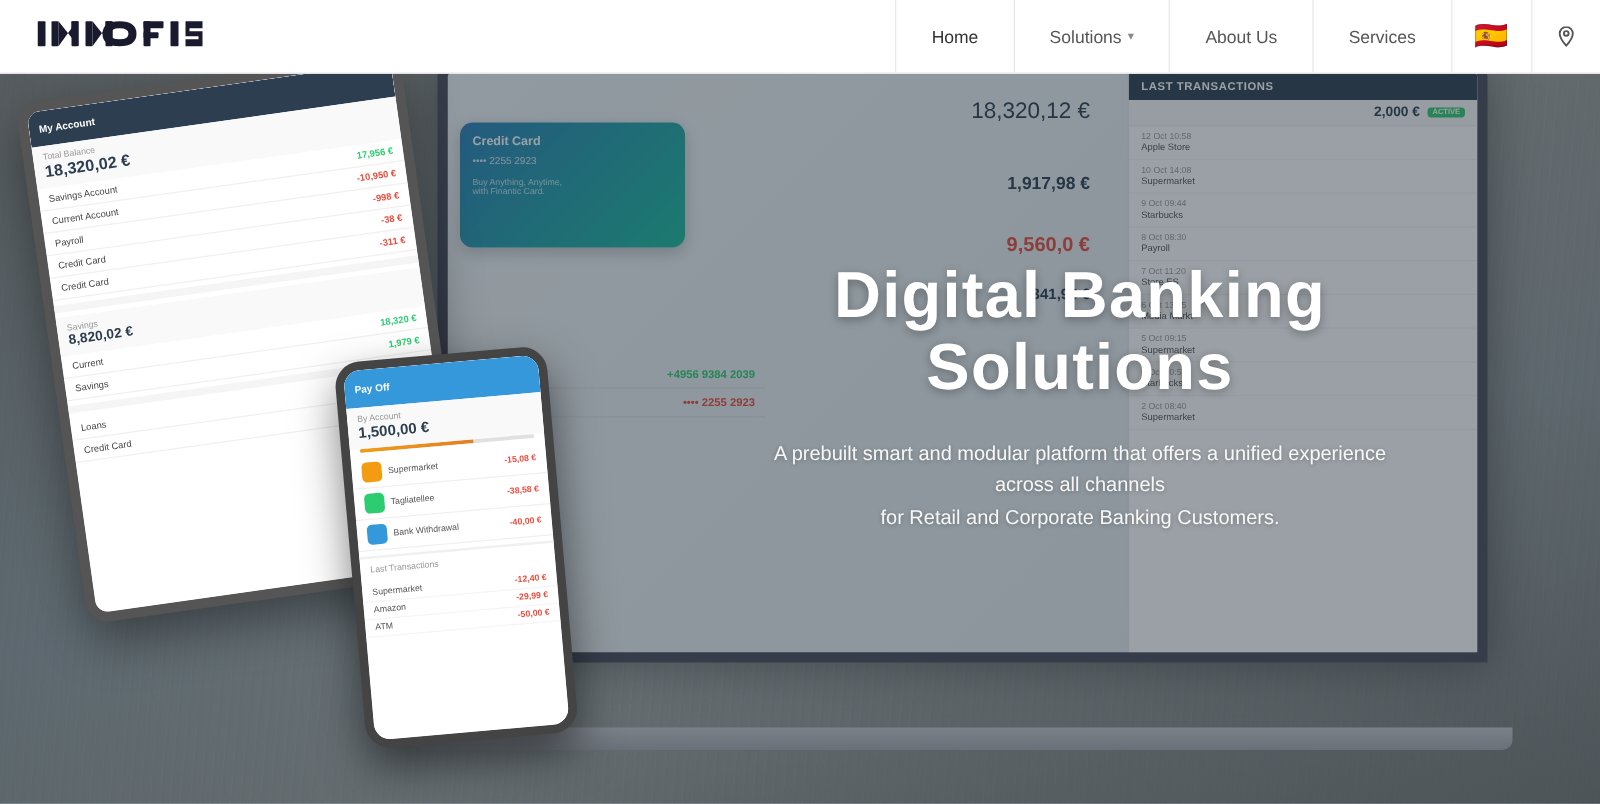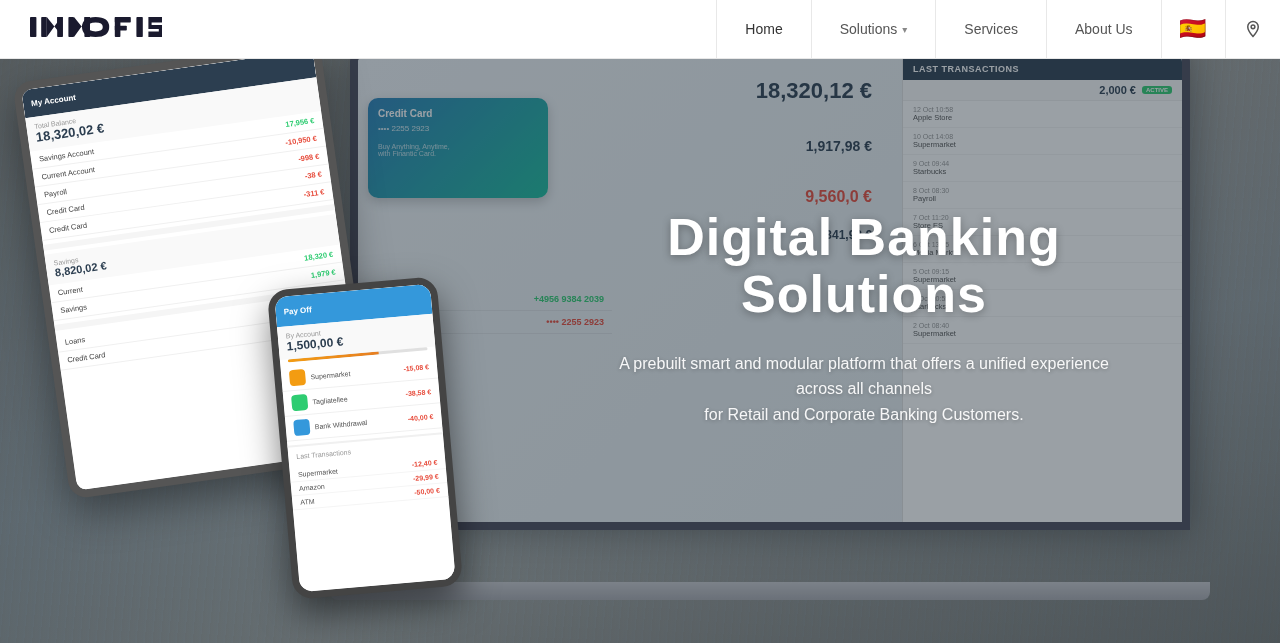--- a/index.html
+++ b/index.html
@@ -426,22 +426,22 @@
       <path d="M148,5 L165,5 L165,12 L152,12 L152,15 L165,15 L165,30 L148,30 L148,23 L161,23 L161,20 L148,20 Z" fill="#1a1a2e"></path>
     </svg>
   </div>
   <div class="navbar-spacer"></div>
   <div class="navbar-links">
     <a class="navbar-item active">Home</a>
     <a class="navbar-item">
       <span>Solutions</span>
       <span class="chevron">▾</span>
     </a>
+    <a class="navbar-item">About Us</a>
     <a class="navbar-item">Services</a>
-    <a class="navbar-item">About Us</a>
     <div class="navbar-flag">
       <span class="flag-emoji">🇪🇸</span>
     </div>
     <div class="navbar-location">
       <svg class="location-icon-svg" viewBox="0 0 24 24" fill="none" stroke="#555" stroke-width="2">
         <path d="M12 2C8.13 2 5 5.13 5 9c0 5.25 7 13 7 13s7-7.75 7-13c0-3.87-3.13-7-7-7z"></path>
         <circle cx="12" cy="9" r="2.5"></circle>
       </svg>
     </div>
   </div>
@@ -557,21 +557,21 @@
 
           <div style="position:absolute;top:0;left:0;width:calc(100% - 280px);height:100%;padding:15px;overflow:hidden;">
 
             <div class="screen-card">
               <div class="screen-card-title">Credit Card</div>
               <div class="screen-card-num">•••• 2255 2923</div>
               <div style="font-size:7px;opacity:0.7;margin-bottom:4px;">Buy Anything, Anytime,<br>with Finantic Card.</div>
             </div>
 
             <div style="position:absolute;top:20px;right:30px;text-align:right;">
-              <div style="font-size:22px;font-weight:bold;color:#2c3e50;">18,320,12 €</div>
+              <div style="font-size:18px;font-weight:normal;color:#2c3e50;">18,320,12 €</div>
             </div>
             <div style="position:absolute;top:80px;right:30px;text-align:right;">
               <div style="font-size:14px;font-weight:bold;color:#2c3e50;">1,917,98 €</div>
             </div>
             <div style="position:absolute;top:130px;right:30px;text-align:right;">
               <div style="font-size:16px;font-weight:bold;color:#e74c3c;">9,560,0 €</div>
             </div>
             <div style="position:absolute;top:170px;right:30px;text-align:right;">
               <div style="font-size:12px;font-weight:bold;color:#2c3e50;">341,98 €</div>
             </div>

